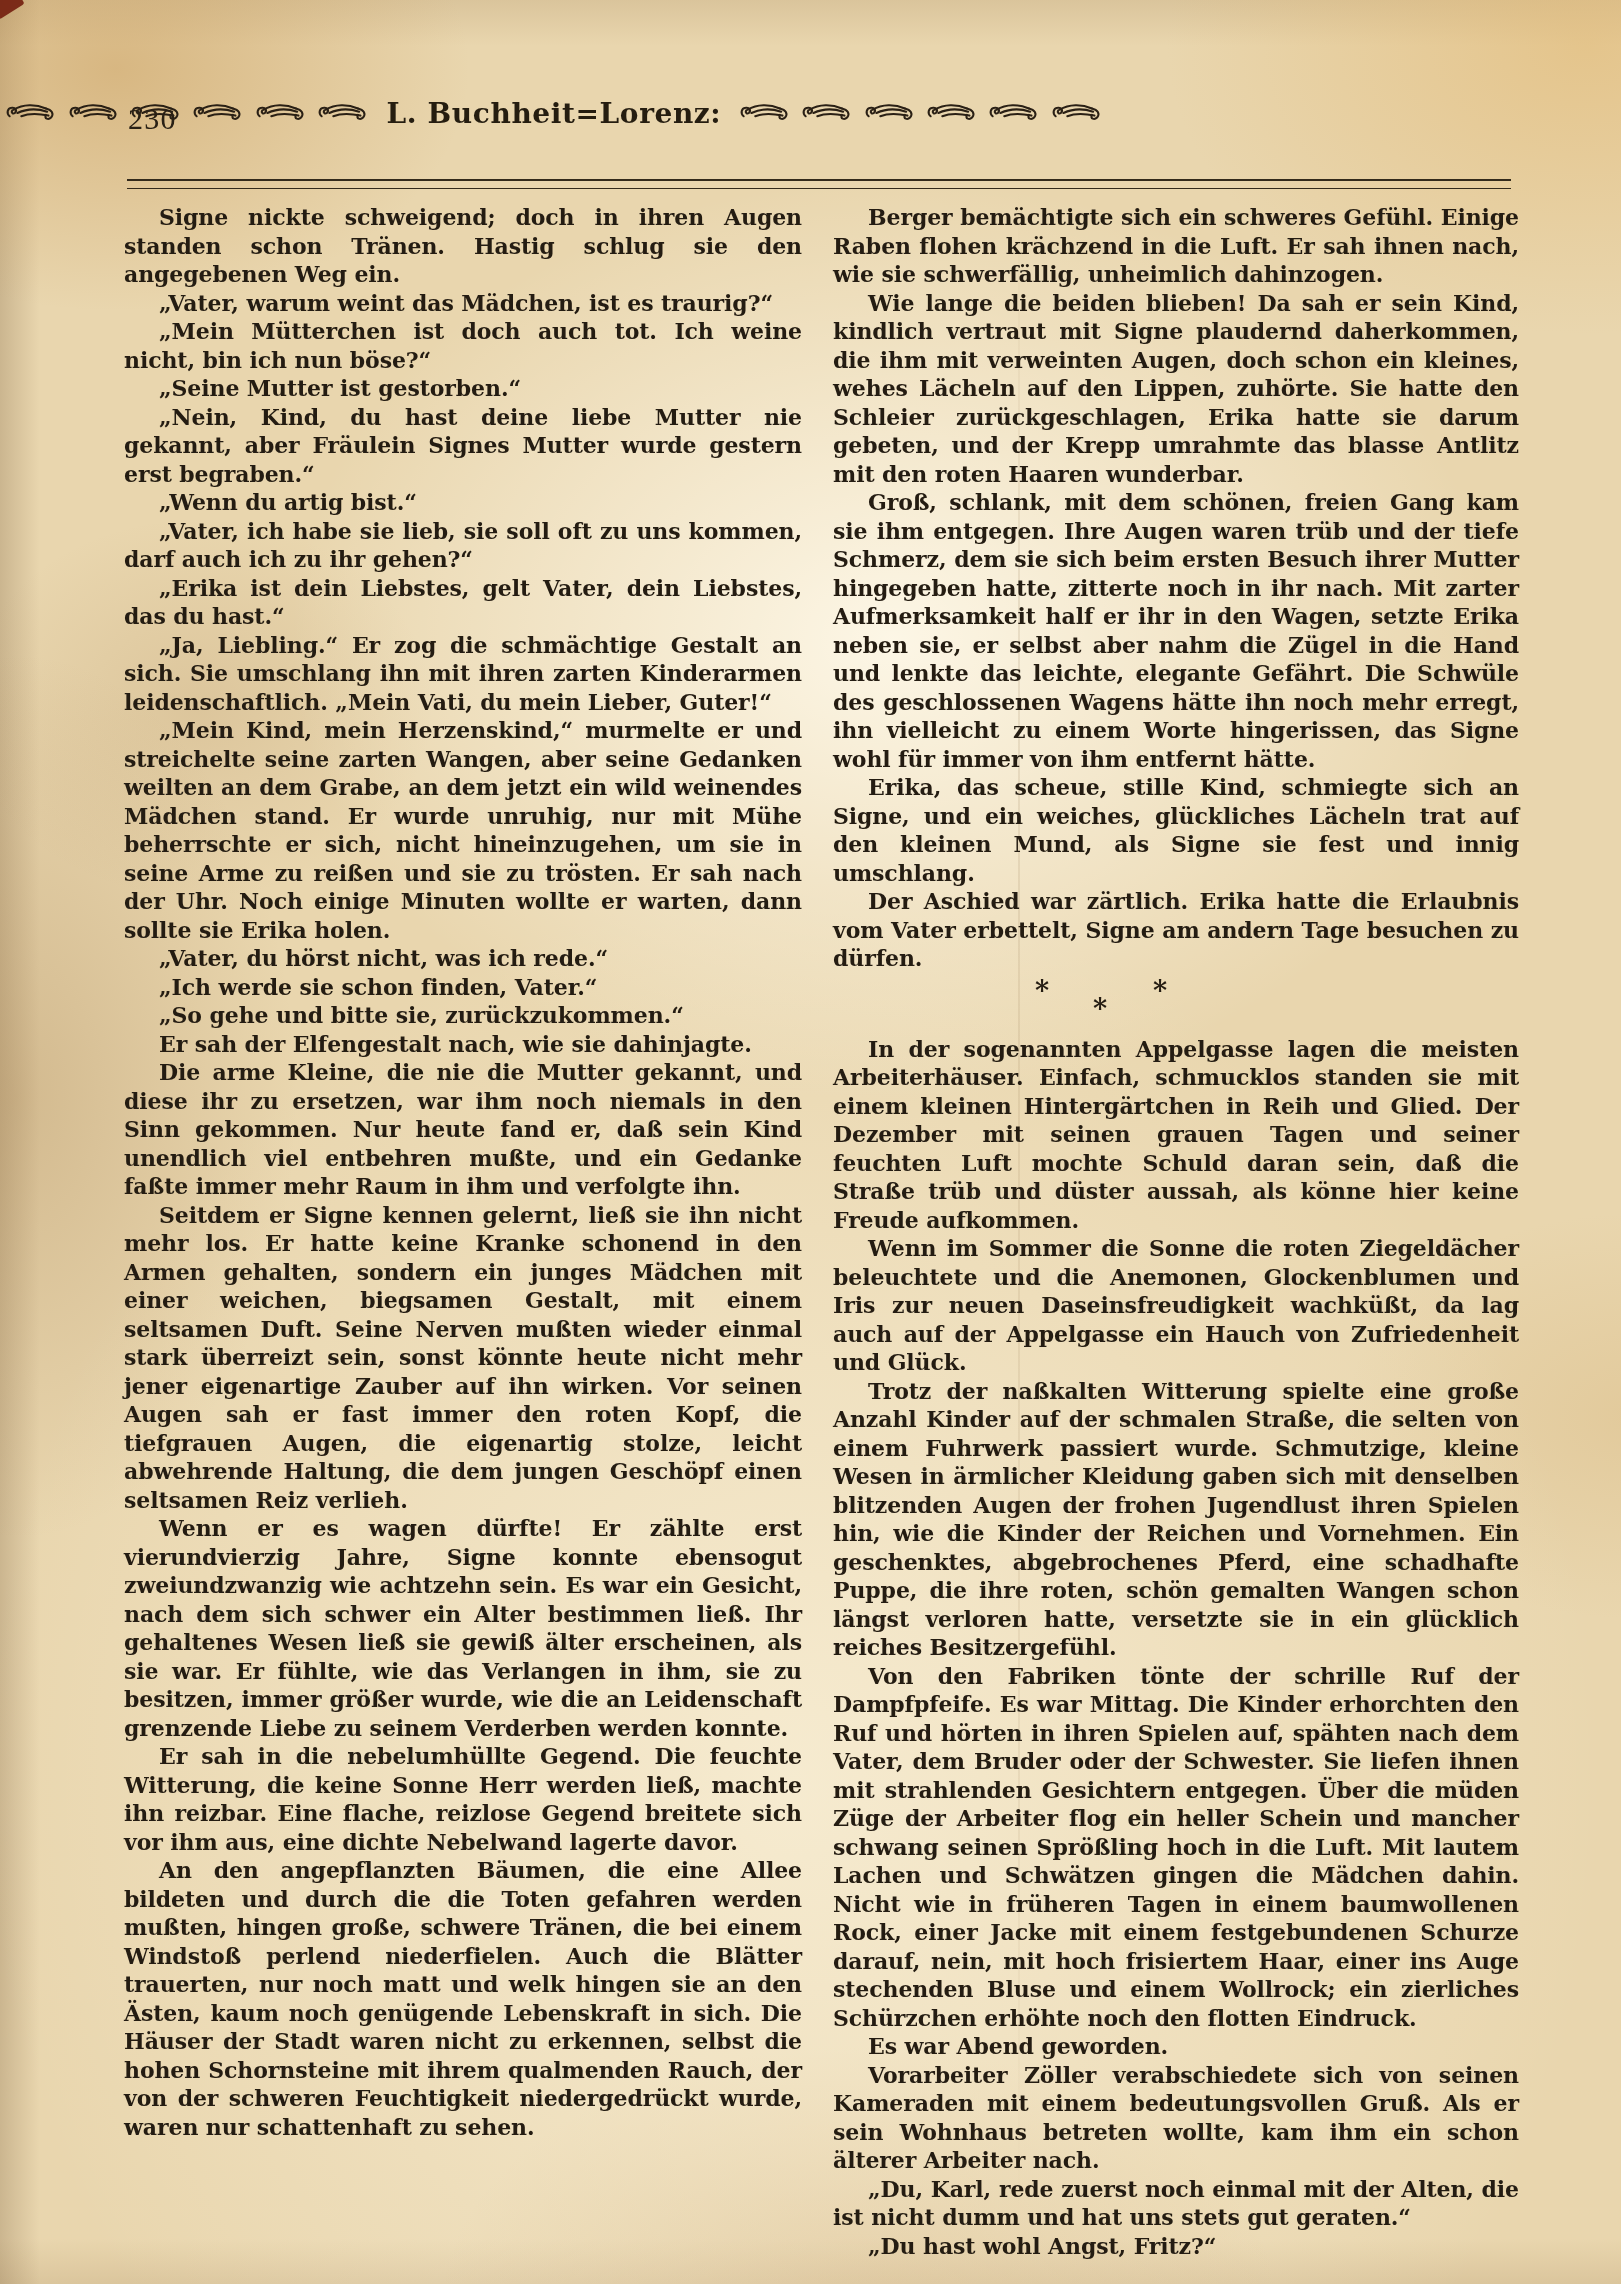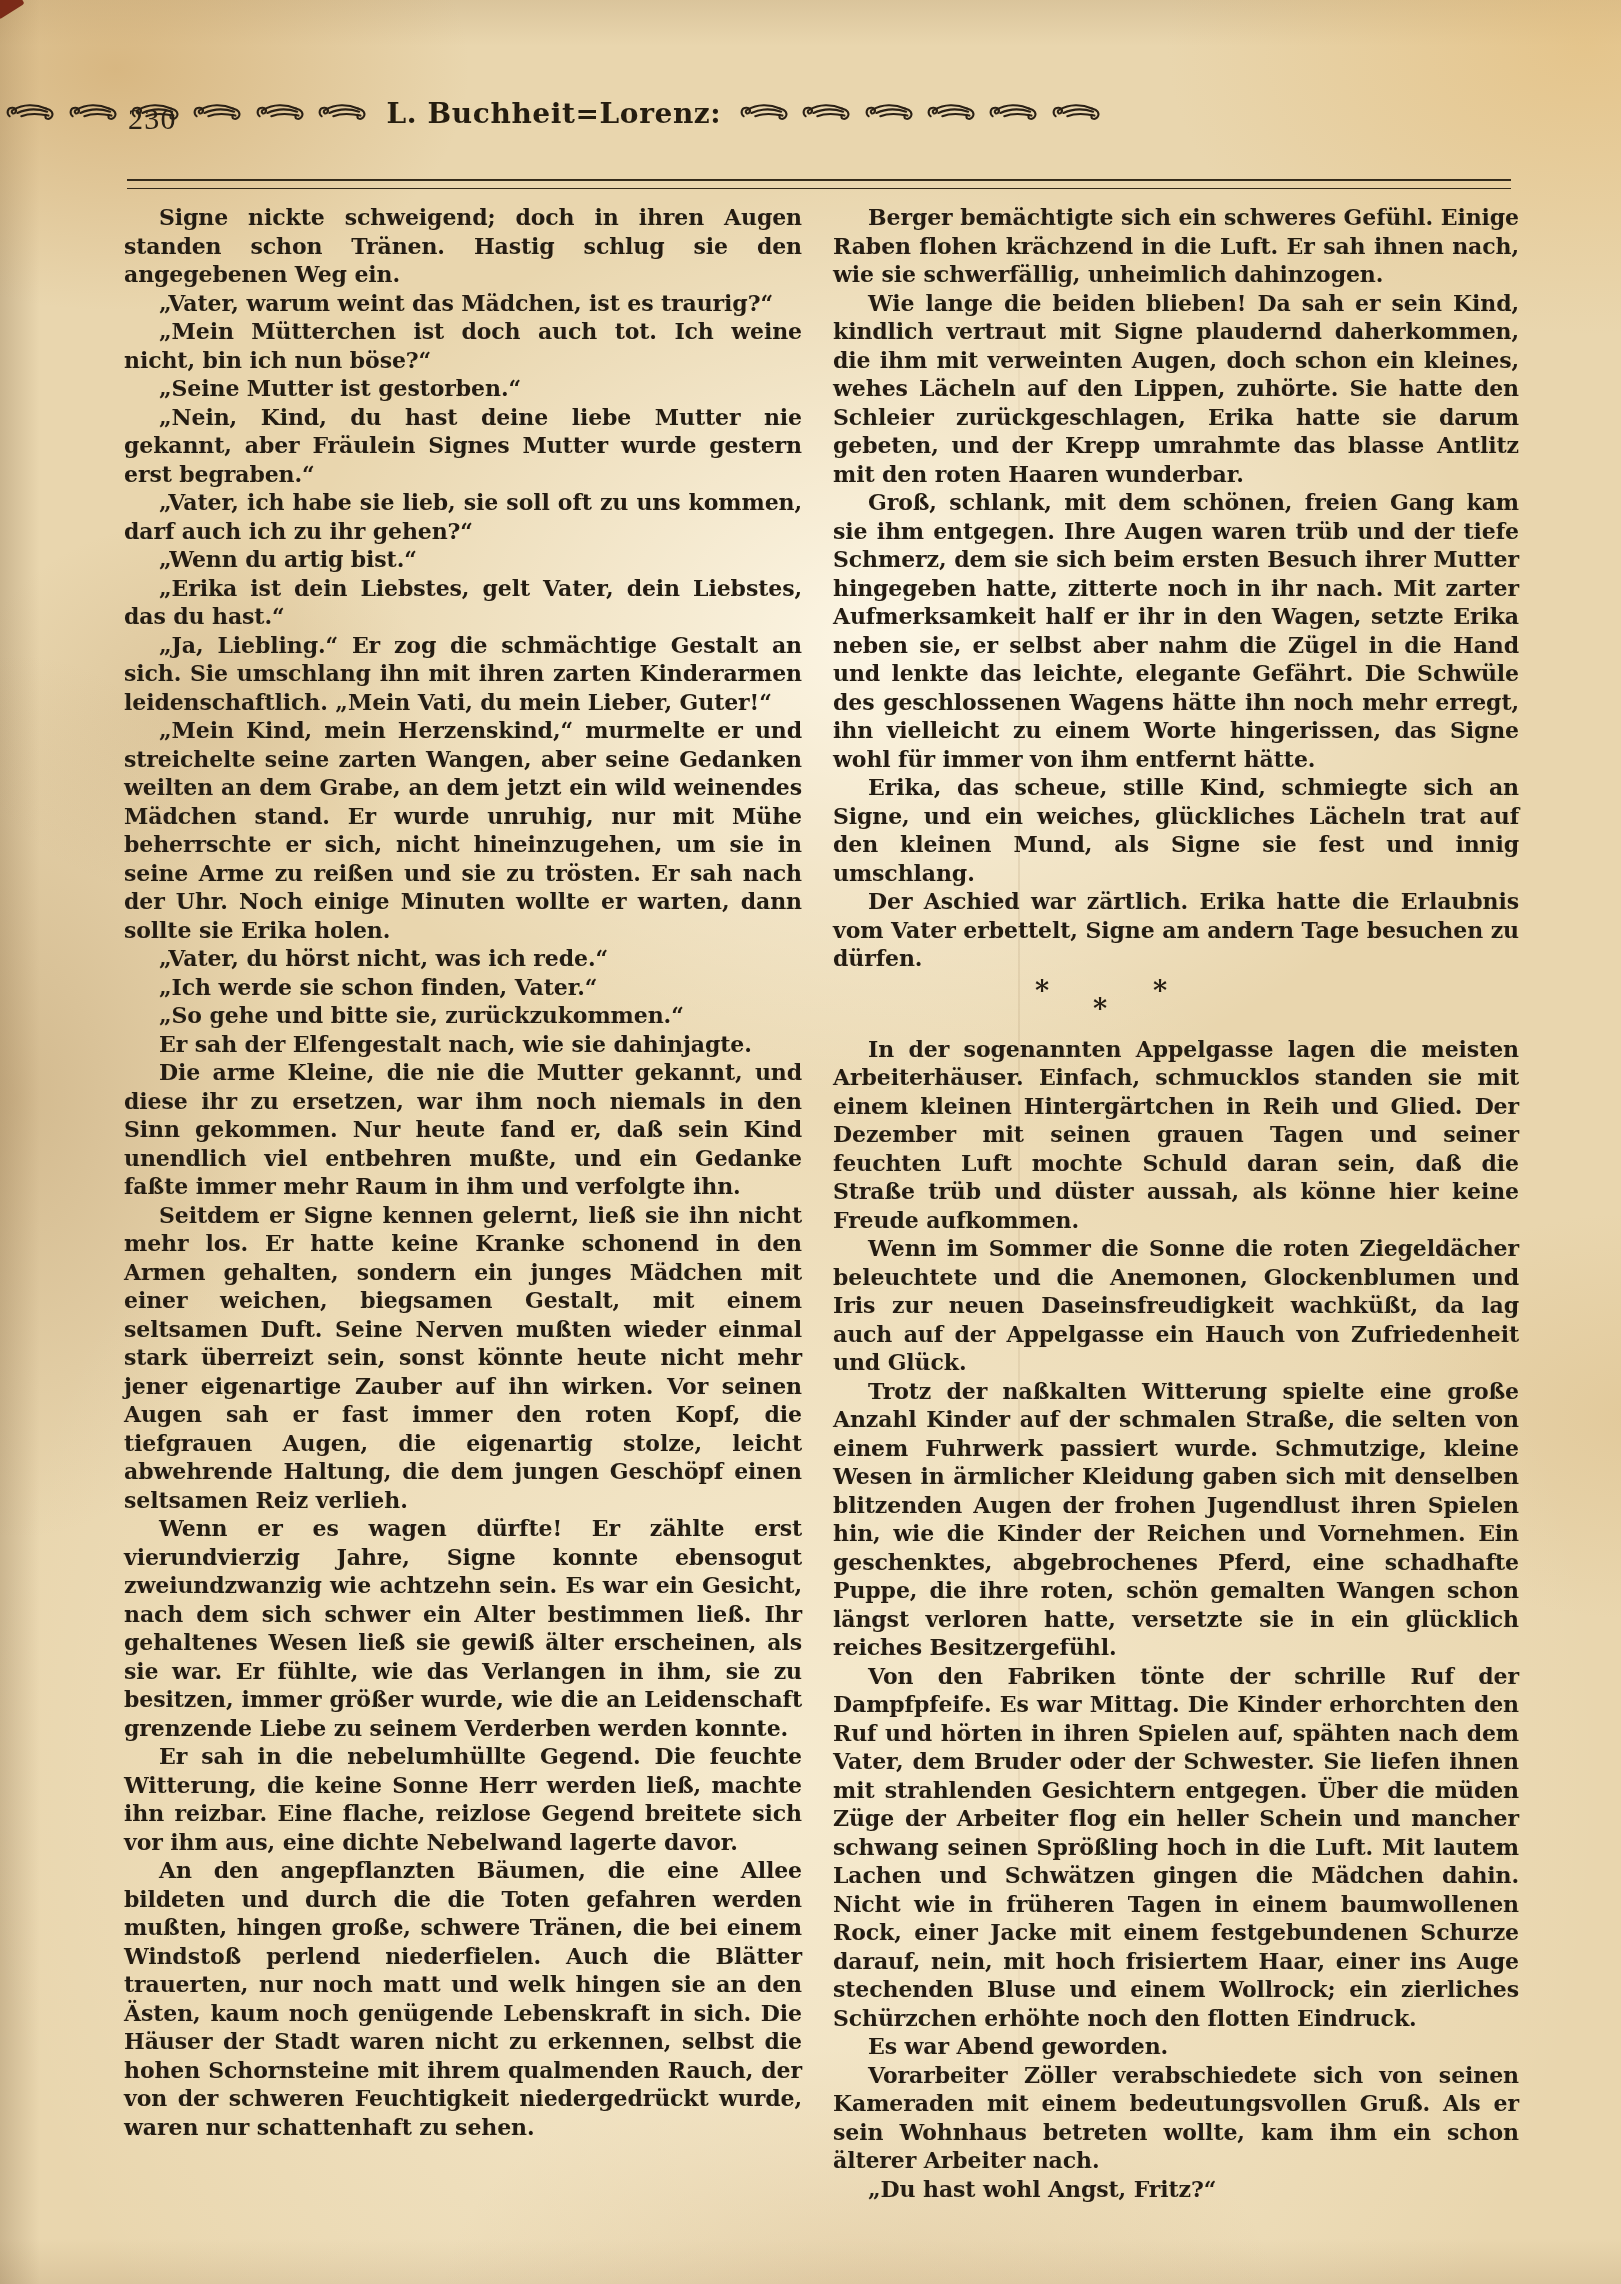--- a/index.html
+++ b/index.html
@@ -185,22 +185,22 @@
   </div>
 
   <div class="rule"></div>
 
   <div class="col col-left" id="col-left">
       <p class="para">Signe nickte schweigend; doch in ihren Augen standen schon Tränen. Hastig schlug sie den angegebenen Weg ein.</p>
       <p class="para">„Vater, warum weint das Mädchen, ist es traurig?“</p>
       <p class="para">„Mein Mütterchen ist doch auch tot. Ich weine nicht, bin ich nun böse?“</p>
       <p class="para">„Seine Mutter ist gestorben.“</p>
       <p class="para">„Nein, Kind, du hast deine liebe Mutter nie gekannt, aber Fräulein Signes Mutter wurde gestern erst begraben.“</p>
+      <p class="para">„Wenn du artig bist.“</p>
       <p class="para">„Vater, ich habe sie lieb, sie soll oft zu uns kommen, darf auch ich zu ihr gehen?“</p>
-      <p class="para">„Wenn du artig bist.“</p>
       <p class="para">„Erika ist dein Liebstes, gelt Vater, dein Liebstes, das du hast.“</p>
       <p class="para">„Ja, Liebling.“ Er zog die schmächtige Gestalt an sich. Sie umschlang ihn mit ihren zarten Kinderarmen leidenschaftlich. „Mein Vati, du mein Lieber, Guter!“</p>
       <p class="para">„Mein Kind, mein Herzenskind,“ murmelte er und streichelte seine zarten Wangen, aber seine Gedanken weilten an dem Grabe, an dem jetzt ein wild weinendes Mädchen stand. Er wurde unruhig, nur mit Mühe beherrschte er sich, nicht hineinzugehen, um sie in seine Arme zu reißen und sie zu trösten. Er sah nach der Uhr. Noch einige Minuten wollte er warten, dann sollte sie Erika holen.</p>
       <p class="para">„Vater, du hörst nicht, was ich rede.“</p>
       <p class="para">„Ich werde sie schon finden, Vater.“</p>
       <p class="para">„So gehe und bitte sie, zurückzukommen.“</p>
       <p class="para">Er sah der Elfengestalt nach, wie sie dahinjagte.</p>
       <p class="para">Die arme Kleine, die nie die Mutter gekannt, und diese ihr zu ersetzen, war ihm noch niemals in den Sinn gekommen. Nur heute fand er, daß sein Kind unendlich viel entbehren mußte, und ein Gedanke faßte immer mehr Raum in ihm und verfolgte ihn.</p>
       <p class="para">Seitdem er Signe kennen gelernt, ließ sie ihn nicht mehr los. Er hatte keine Kranke schonend in den Armen gehalten, sondern ein junges Mädchen mit einer weichen, biegsamen Gestalt, mit einem seltsamen Duft. Seine Nerven mußten wieder einmal stark überreizt sein, sonst könnte heute nicht mehr jener eigenartige Zauber auf ihn wirken. Vor seinen Augen sah er fast immer den roten Kopf, die tiefgrauen Augen, die eigenartig stolze, leicht abwehrende Haltung, die dem jungen Geschöpf einen seltsamen Reiz verlieh.</p>
       <p class="para">Wenn er es wagen dürfte! Er zählte erst vierundvierzig Jahre, Signe konnte ebensogut zweiundzwanzig wie achtzehn sein. Es war ein Gesicht, nach dem sich schwer ein Alter bestimmen ließ. Ihr gehaltenes Wesen ließ sie gewiß älter erscheinen, als sie war. Er fühlte, wie das Verlangen in ihm, sie zu besitzen, immer größer wurde, wie die an Leidenschaft grenzende Liebe zu seinem Verderben werden konnte.</p>
@@ -217,16 +217,17 @@
         <span class="ast">*</span>
         <span class="ast">*</span>
         <span class="ast">*</span>
       </div>
       <p class="para">In der sogenannten Appelgasse lagen die meisten Arbeiterhäuser. Einfach, schmucklos standen sie mit einem kleinen Hintergärtchen in Reih und Glied. Der Dezember mit seinen grauen Tagen und seiner feuchten Luft mochte Schuld daran sein, daß die Straße trüb und düster aussah, als könne hier keine Freude aufkommen.</p>
       <p class="para">Wenn im Sommer die Sonne die roten Ziegeldächer beleuchtete und die Anemonen, Glockenblumen und Iris zur neuen Daseinsfreudigkeit wachküßt, da lag auch auf der Appelgasse ein Hauch von Zufriedenheit und Glück.</p>
       <p class="para">Trotz der naßkalten Witterung spielte eine große Anzahl Kinder auf der schmalen Straße, die selten von einem Fuhrwerk passiert wurde. Schmutzige, kleine Wesen in ärmlicher Kleidung gaben sich mit denselben blitzenden Augen der frohen Jugendlust ihren Spielen hin, wie die Kinder der Reichen und Vornehmen. Ein geschenktes, abgebrochenes Pferd, eine schadhafte Puppe, die ihre roten, schön gemalten Wangen schon längst verloren hatte, versetzte sie in ein glücklich reiches Besitzergefühl.</p>
       <p class="para">Von den Fabriken tönte der schrille Ruf der Dampfpfeife. Es war Mittag. Die Kinder erhorchten den Ruf und hörten in ihren Spielen auf, spähten nach dem Vater, dem Bruder oder der Schwester. Sie liefen ihnen mit strahlenden Gesichtern entgegen. Über die müden Züge der Arbeiter flog ein heller Schein und mancher schwang seinen Sprößling hoch in die Luft. Mit lautem Lachen und Schwätzen gingen die Mädchen dahin. Nicht wie in früheren Tagen in einem baumwollenen Rock, einer Jacke mit einem festgebundenen Schurze darauf, nein, mit hoch frisiertem Haar, einer ins Auge stechenden Bluse und einem Wollrock; ein zierliches Schürzchen erhöhte noch den flotten Eindruck.</p>
       <p class="para">Es war Abend geworden.</p>
       <p class="para">Vorarbeiter Zöller verabschiedete sich von seinen Kameraden mit einem bedeutungsvollen Gruß. Als er sein Wohnhaus betreten wollte, kam ihm ein schon älterer Arbeiter nach.</p>
+      <p class="para">„Du, Karl, rede zuerst noch einmal mit der Alten, die ist nicht dumm und hat uns stets gut geraten.“</p>
       <p class="para">„Du hast wohl Angst, Fritz?“</p>
     </div>
 </div>
 
 
 </body></html>

